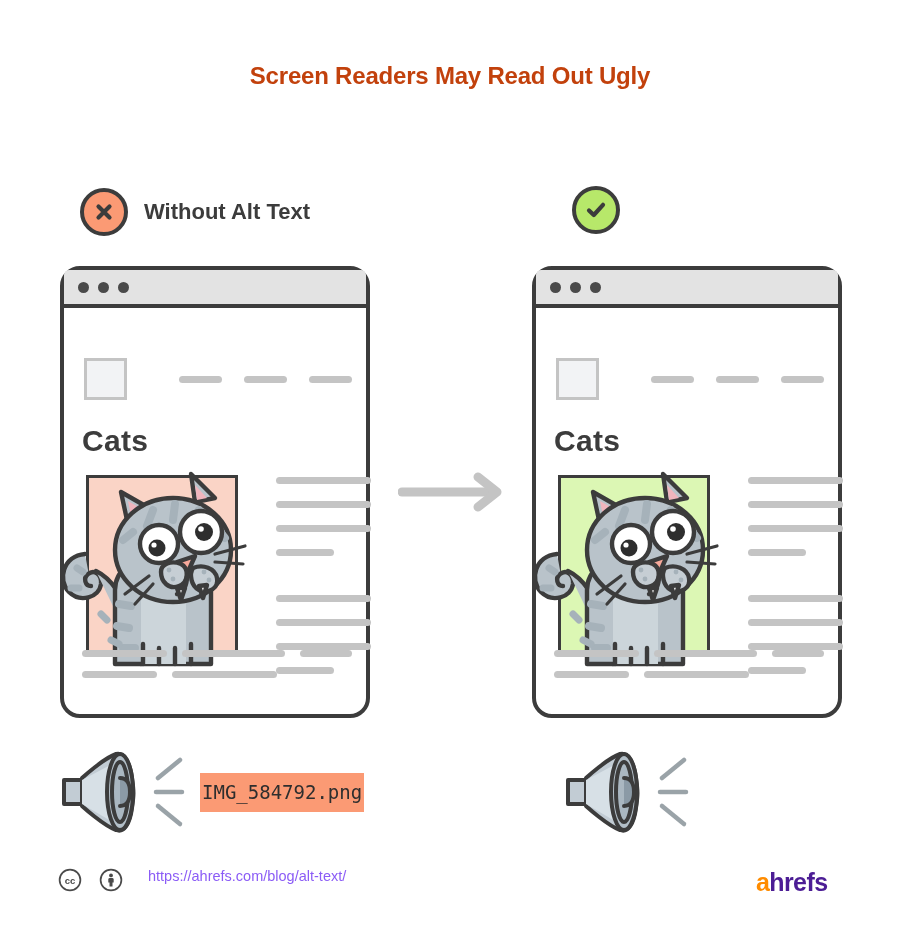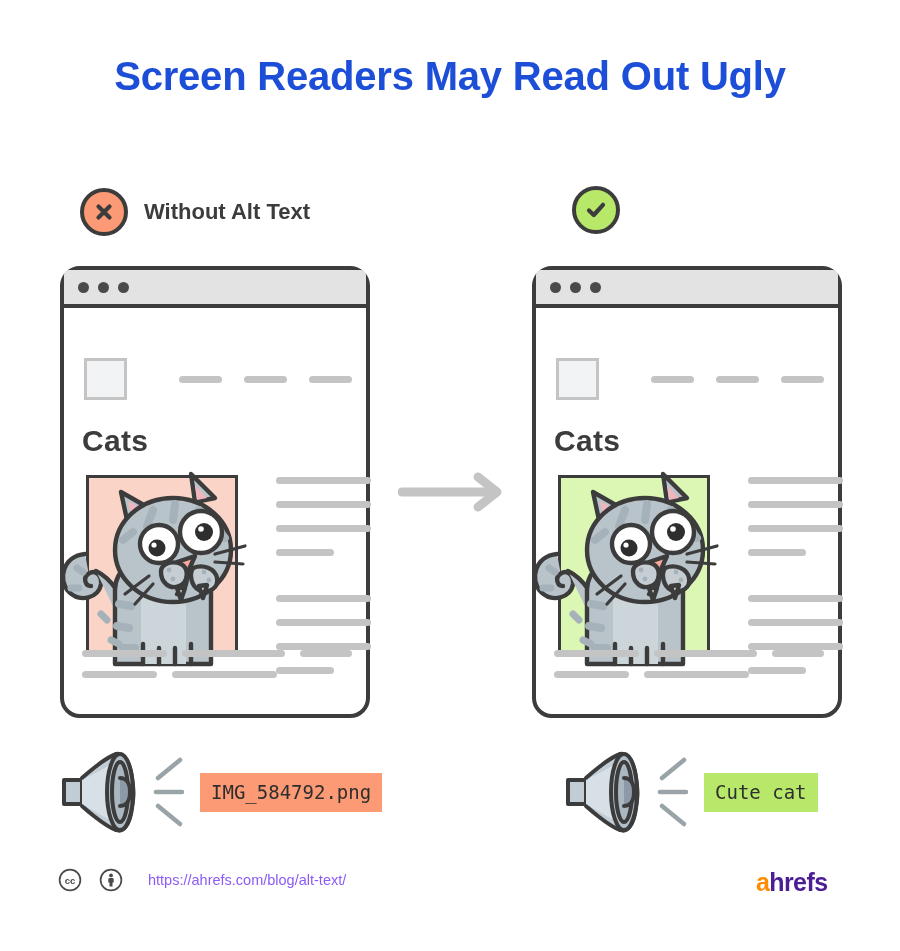--- a/index.html
+++ b/index.html
@@ -10,24 +10,24 @@
     font-family: "Liberation Sans", sans-serif;
     overflow: hidden;
     position: relative;
   }
 
   
   .title {
     position: absolute;
     top: 50px; left: 0; width: 900px;
     text-align: center;
-    font-size: 40px;
+    font-size: 24px;
     font-weight: bold;
     line-height: 52px;
-    color: #1d4ed8;
+    color: #c2410c;
     letter-spacing: -0.2px;
   }
   .title .line { display: block; }
 
   
   .label-row {
     position: absolute;
     display: flex;
     align-items: center;
     gap: 16px;
@@ -146,32 +146,32 @@
   .speaker-left  { top: 748px; left: 58px; }
   .speaker-right { top: 748px; left: 562px; }
 
   .speaker-icon { width: 92px; height: 88px; flex: 0 0 auto; }
   .sound-lines { width: 42px; height: 80px; margin-left: 2px; flex: 0 0 auto; }
 
   .highlight {
     font-family: "DejaVu Sans Mono", monospace;
     font-size: 19px;
     color: #2e2e2e;
-    padding: 8px 11px 9px;
+    padding: 8px 2px 9px;
     white-space: nowrap;
     margin-left: 6px;
   }
   .hl-orange { background: #fb9a74; }
   .hl-green  { background: #b7e86a; }
 
   
   .footer {
     position: absolute;
     top: 868px; left: 58px;
-    display: flex; align-items: center; gap: 17px;
+    display: flex; gap: 17px;
   }
   .cc-badge { width: 24px; height: 24px; flex: 0 0 auto; }
   .footer-url {
     font-size: 14.5px;
     color: #8b5cf6;
     margin-left: 8px;
     white-space: nowrap;
   }
 
   .brand {
@@ -506,21 +506,20 @@
   </span>
   <span class="sound-lines">
     <svg viewBox="0 0 42 80" width="42" height="80" aria-hidden="true">
       <g stroke="#9aa3a8" stroke-width="4.5" stroke-linecap="round">
         <path d="M6 26 L28 8"></path>
         <path d="M4 40 L30 40"></path>
         <path d="M6 54 L28 72"></path>
       </g>
     </svg>
   </span>
-  <span class="highlight hl-green">Cute cat</span>
 </div>
 
 <div class="footer">
   <span class="cc-badge">
     <svg viewBox="0 0 24 24" width="24" height="24" aria-hidden="true">
       <circle cx="12" cy="12" r="10.4" fill="none" stroke="#4a4a4a" stroke-width="1.7"></circle>
       <text x="12" y="15.8" text-anchor="middle" font-family="Liberation Sans, sans-serif" font-size="9.5" font-weight="bold" fill="#4a4a4a">cc</text>
     </svg>
   </span>
   <span class="cc-badge">

